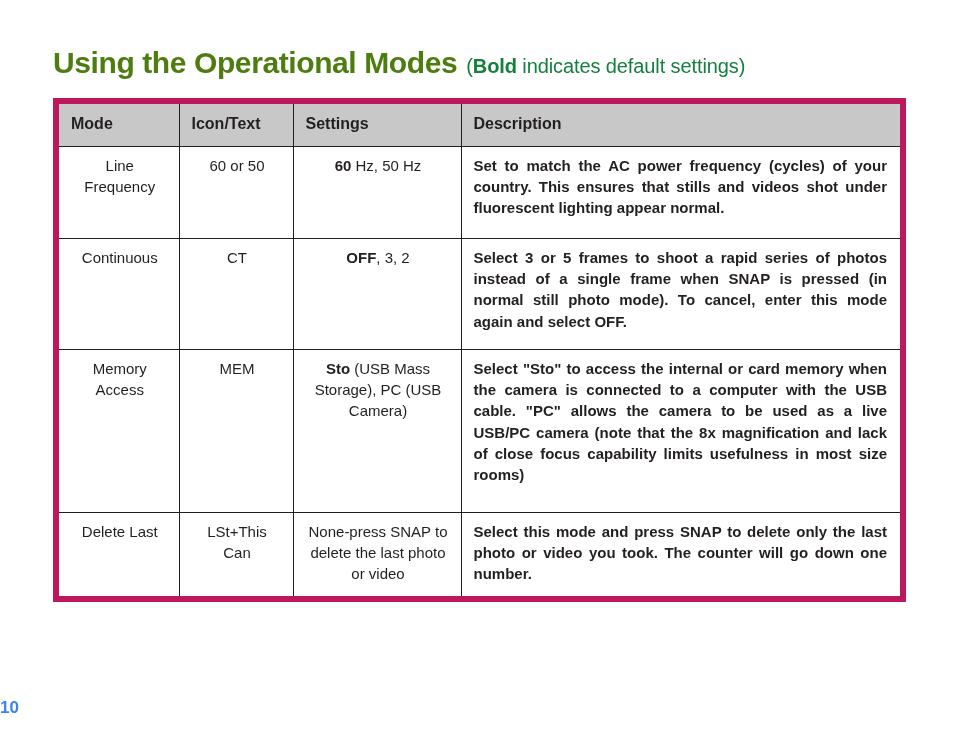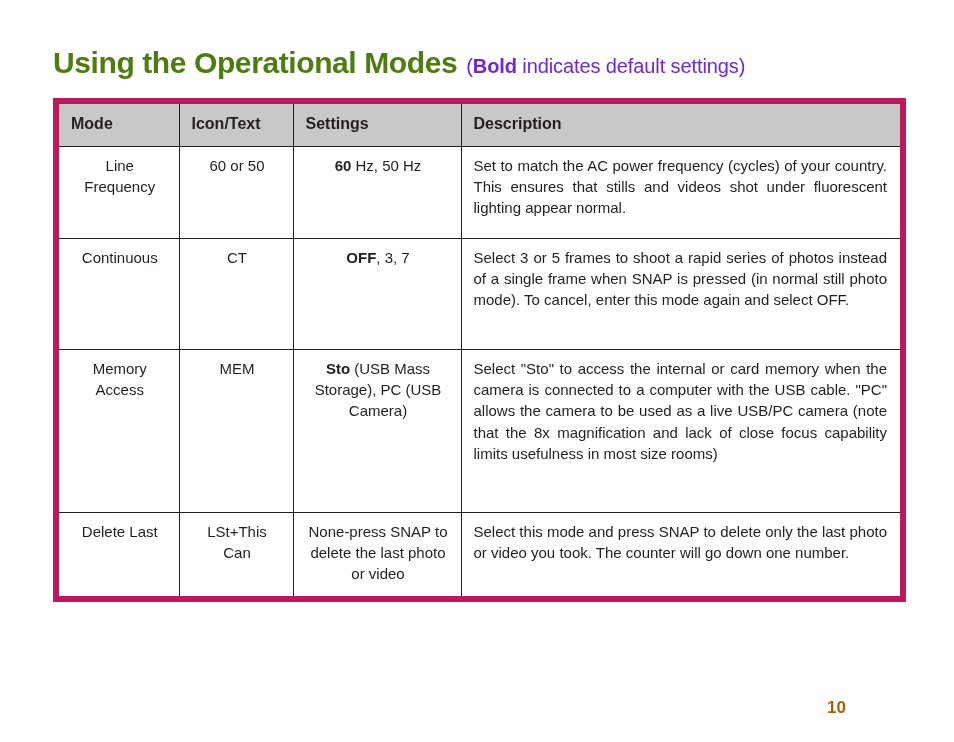--- a/index.html
+++ b/index.html
@@ -32,21 +32,21 @@
   }
   .title-main {
     font-size: 30px;
     font-weight: bold;
     letter-spacing: -0.4px;
     color: #4d7c0f;
   }
   .title-note {
     font-size: 20px;
     font-weight: normal;
-    color: #6d28d9;
+    color: #15803d;
     letter-spacing: -0.1px;
     margin-left: 9px;
   }
   .title-note .bold {
     font-weight: bold;
   }
 
   
   .modes-table {
     position: absolute;
@@ -78,40 +78,41 @@
     font-size: 16px;
     text-align: left;
     padding-top: 9px;
     padding-bottom: 10px;
     height: 42px;
   }
   .modes-table td.desc {
     text-align: justify;
     text-justify: inter-word;
     padding-right: 13px;
+    font-weight: bold;
   }
   .modes-table td .b {
     font-weight: bold;
   }
   
   tr.row-1 td { height: 92px; }
   tr.row-2 td { height: 111px; }
   tr.row-3 td { height: 163px; }
   tr.row-4 td { height: 87px; }
 
   
   .page-number {
     position: absolute;
     left: 0;
     top: 698px;
     width: 846px;
-    text-align: right;
+    text-align: left;
     font-size: 17px;
     font-weight: bold;
-    color: #a16207;
+    color: #3b82f6;
   }
 </style>
 </head>
 <body>
 
 <div class="page">
 
   <div class="title-block">
     <span class="title-main">Using the Operational Modes</span><span class="title-note"><span>(</span><span class="bold">Bold</span><span> indicates default settings)</span></span>
   </div>
@@ -136,21 +137,21 @@
       <tr class="row-1">
         <td>Line Frequency</td>
         <td>60 or 50</td>
         <td><span class="b">60</span><span> Hz, 50 Hz</span></td>
         <td class="desc">Set to match the AC power frequency (cycles) of your country. This ensures that stills and videos shot under fluorescent lighting appear normal.</td>
       </tr>
 
       <tr class="row-2">
         <td>Continuous</td>
         <td>CT</td>
-        <td><span class="b">OFF</span><span>, 3, 7</span></td>
+        <td><span class="b">OFF</span><span>, 3, 2</span></td>
         <td class="desc">Select 3 or 5 frames to shoot a rapid series of photos instead of a single frame when SNAP is pressed (in normal still photo mode). To cancel, enter this mode again and select OFF.</td>
       </tr>
 
       <tr class="row-3">
         <td>Memory Access</td>
         <td>MEM</td>
         <td><span class="b">Sto</span><span> (USB Mass Storage), PC (USB Camera)</span></td>
         <td class="desc">Select "Sto" to access the internal or card memory when the camera is connected to a computer with the USB cable. "PC" allows the camera to be used as a live USB/PC camera (note that the 8x magnification and lack of close focus capability limits usefulness in most size rooms)</td>
       </tr>
 

